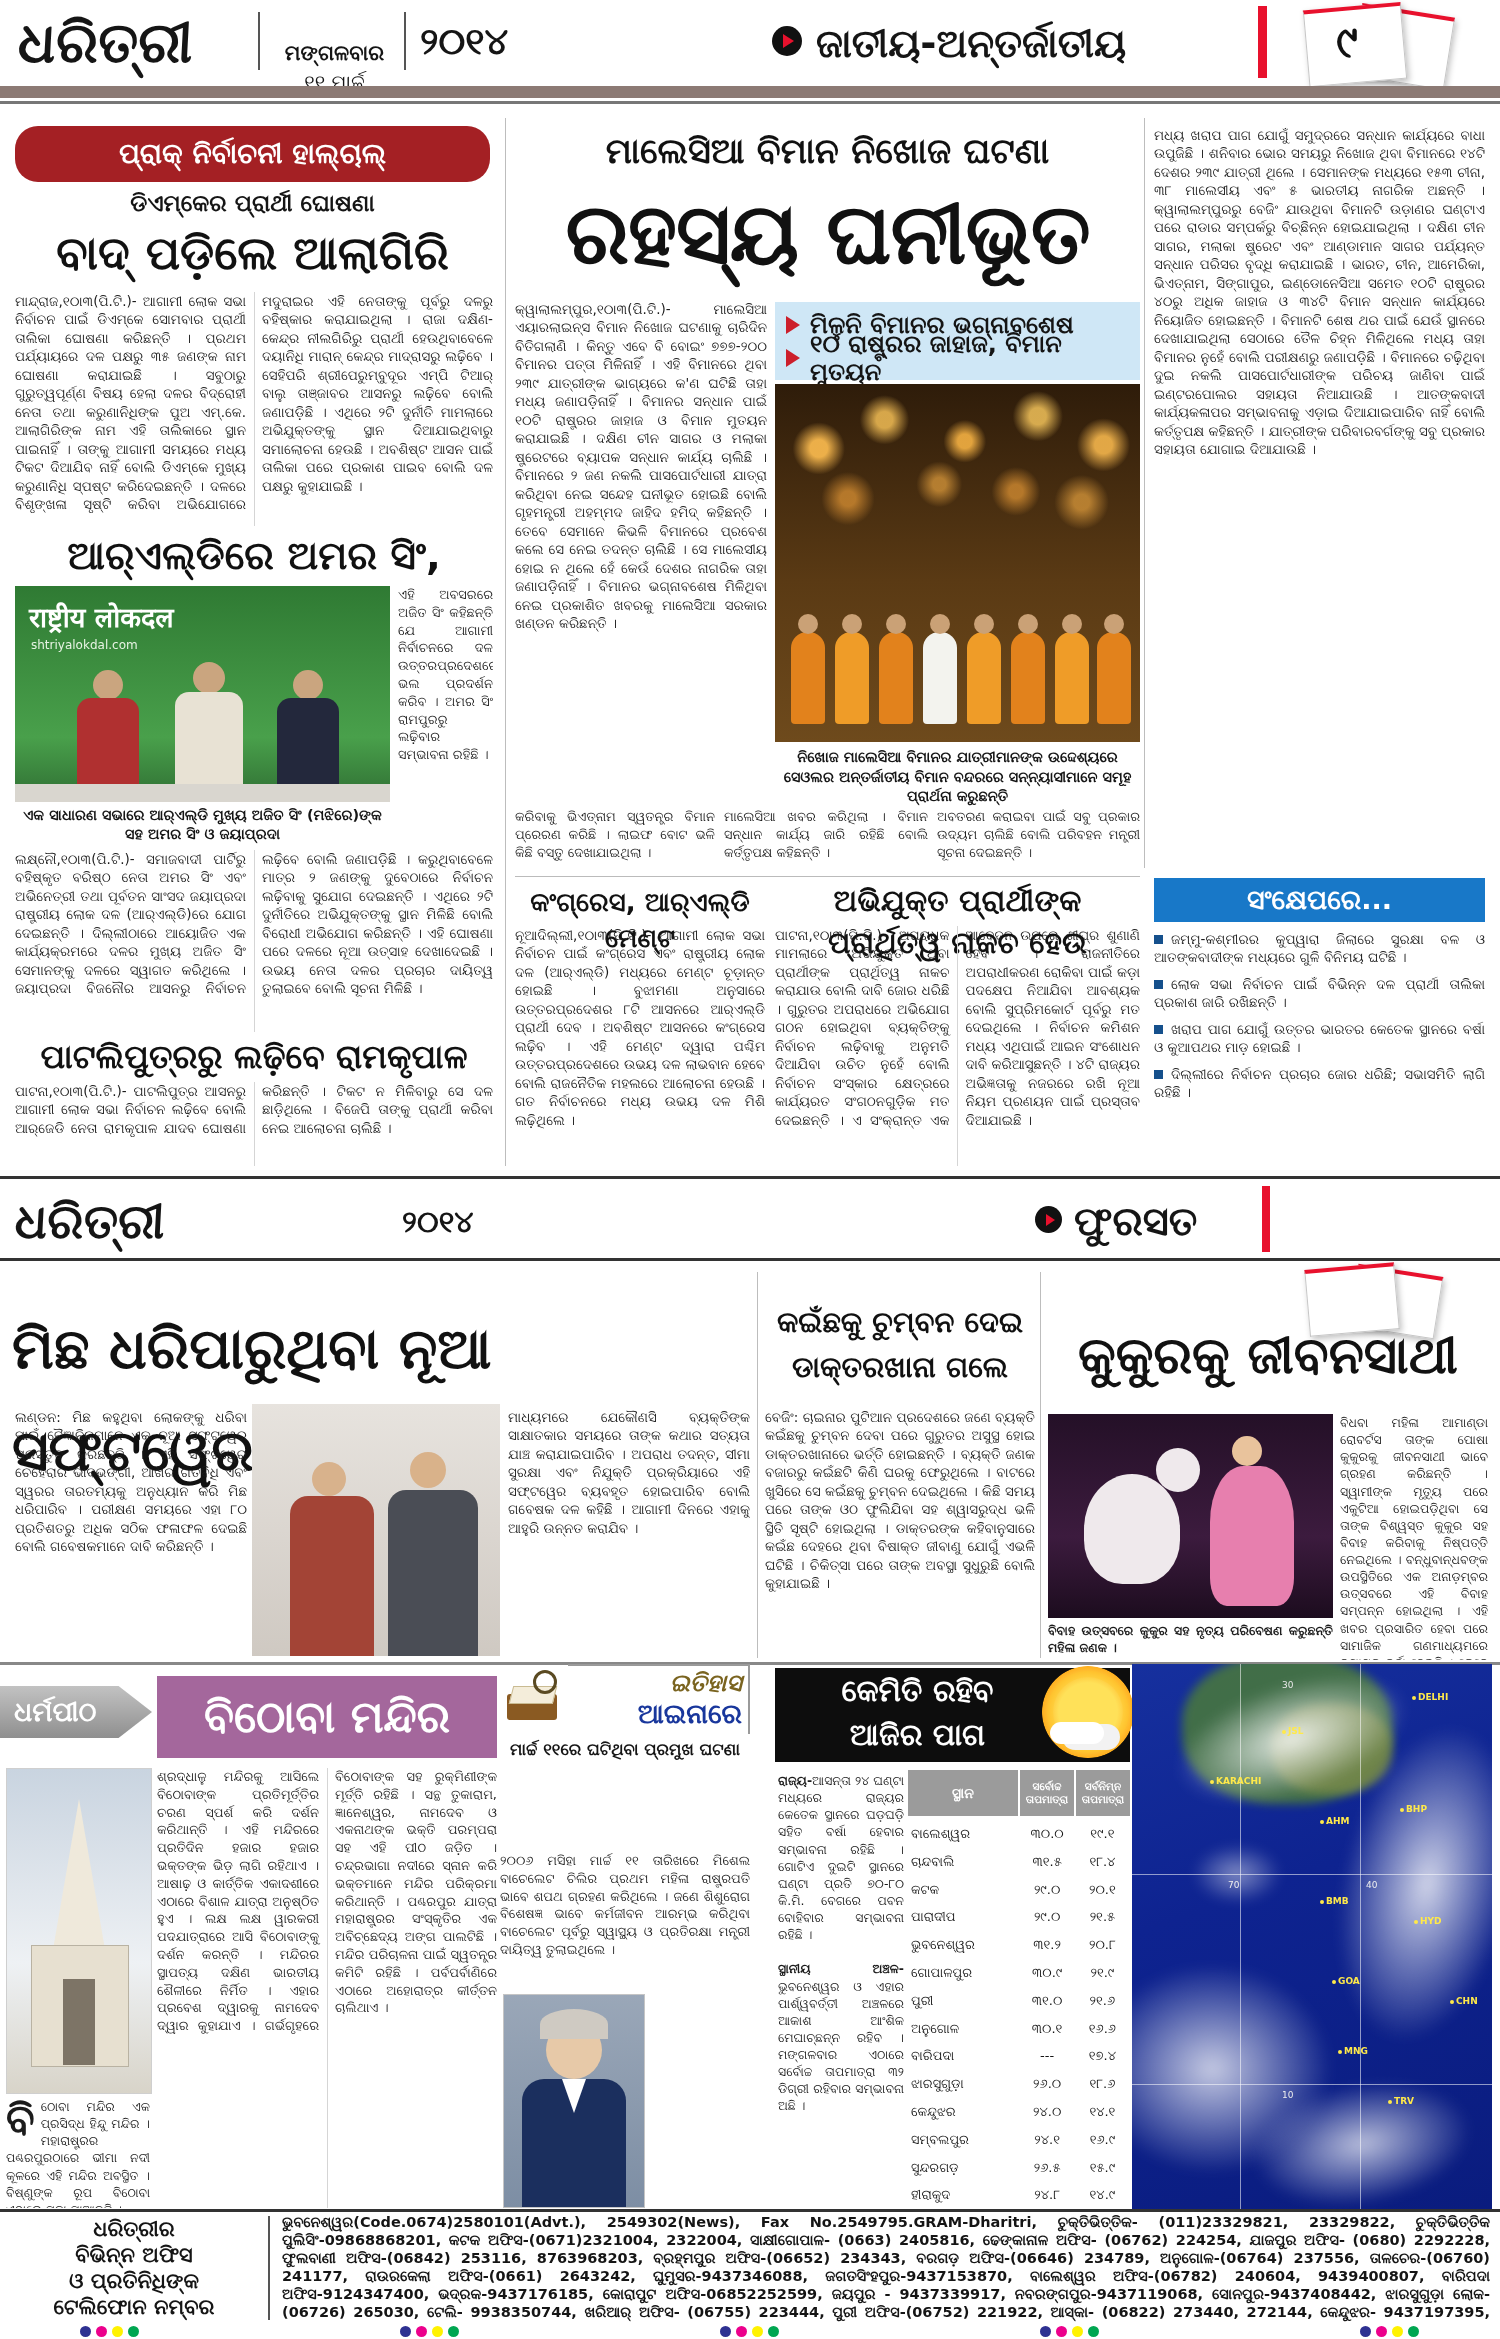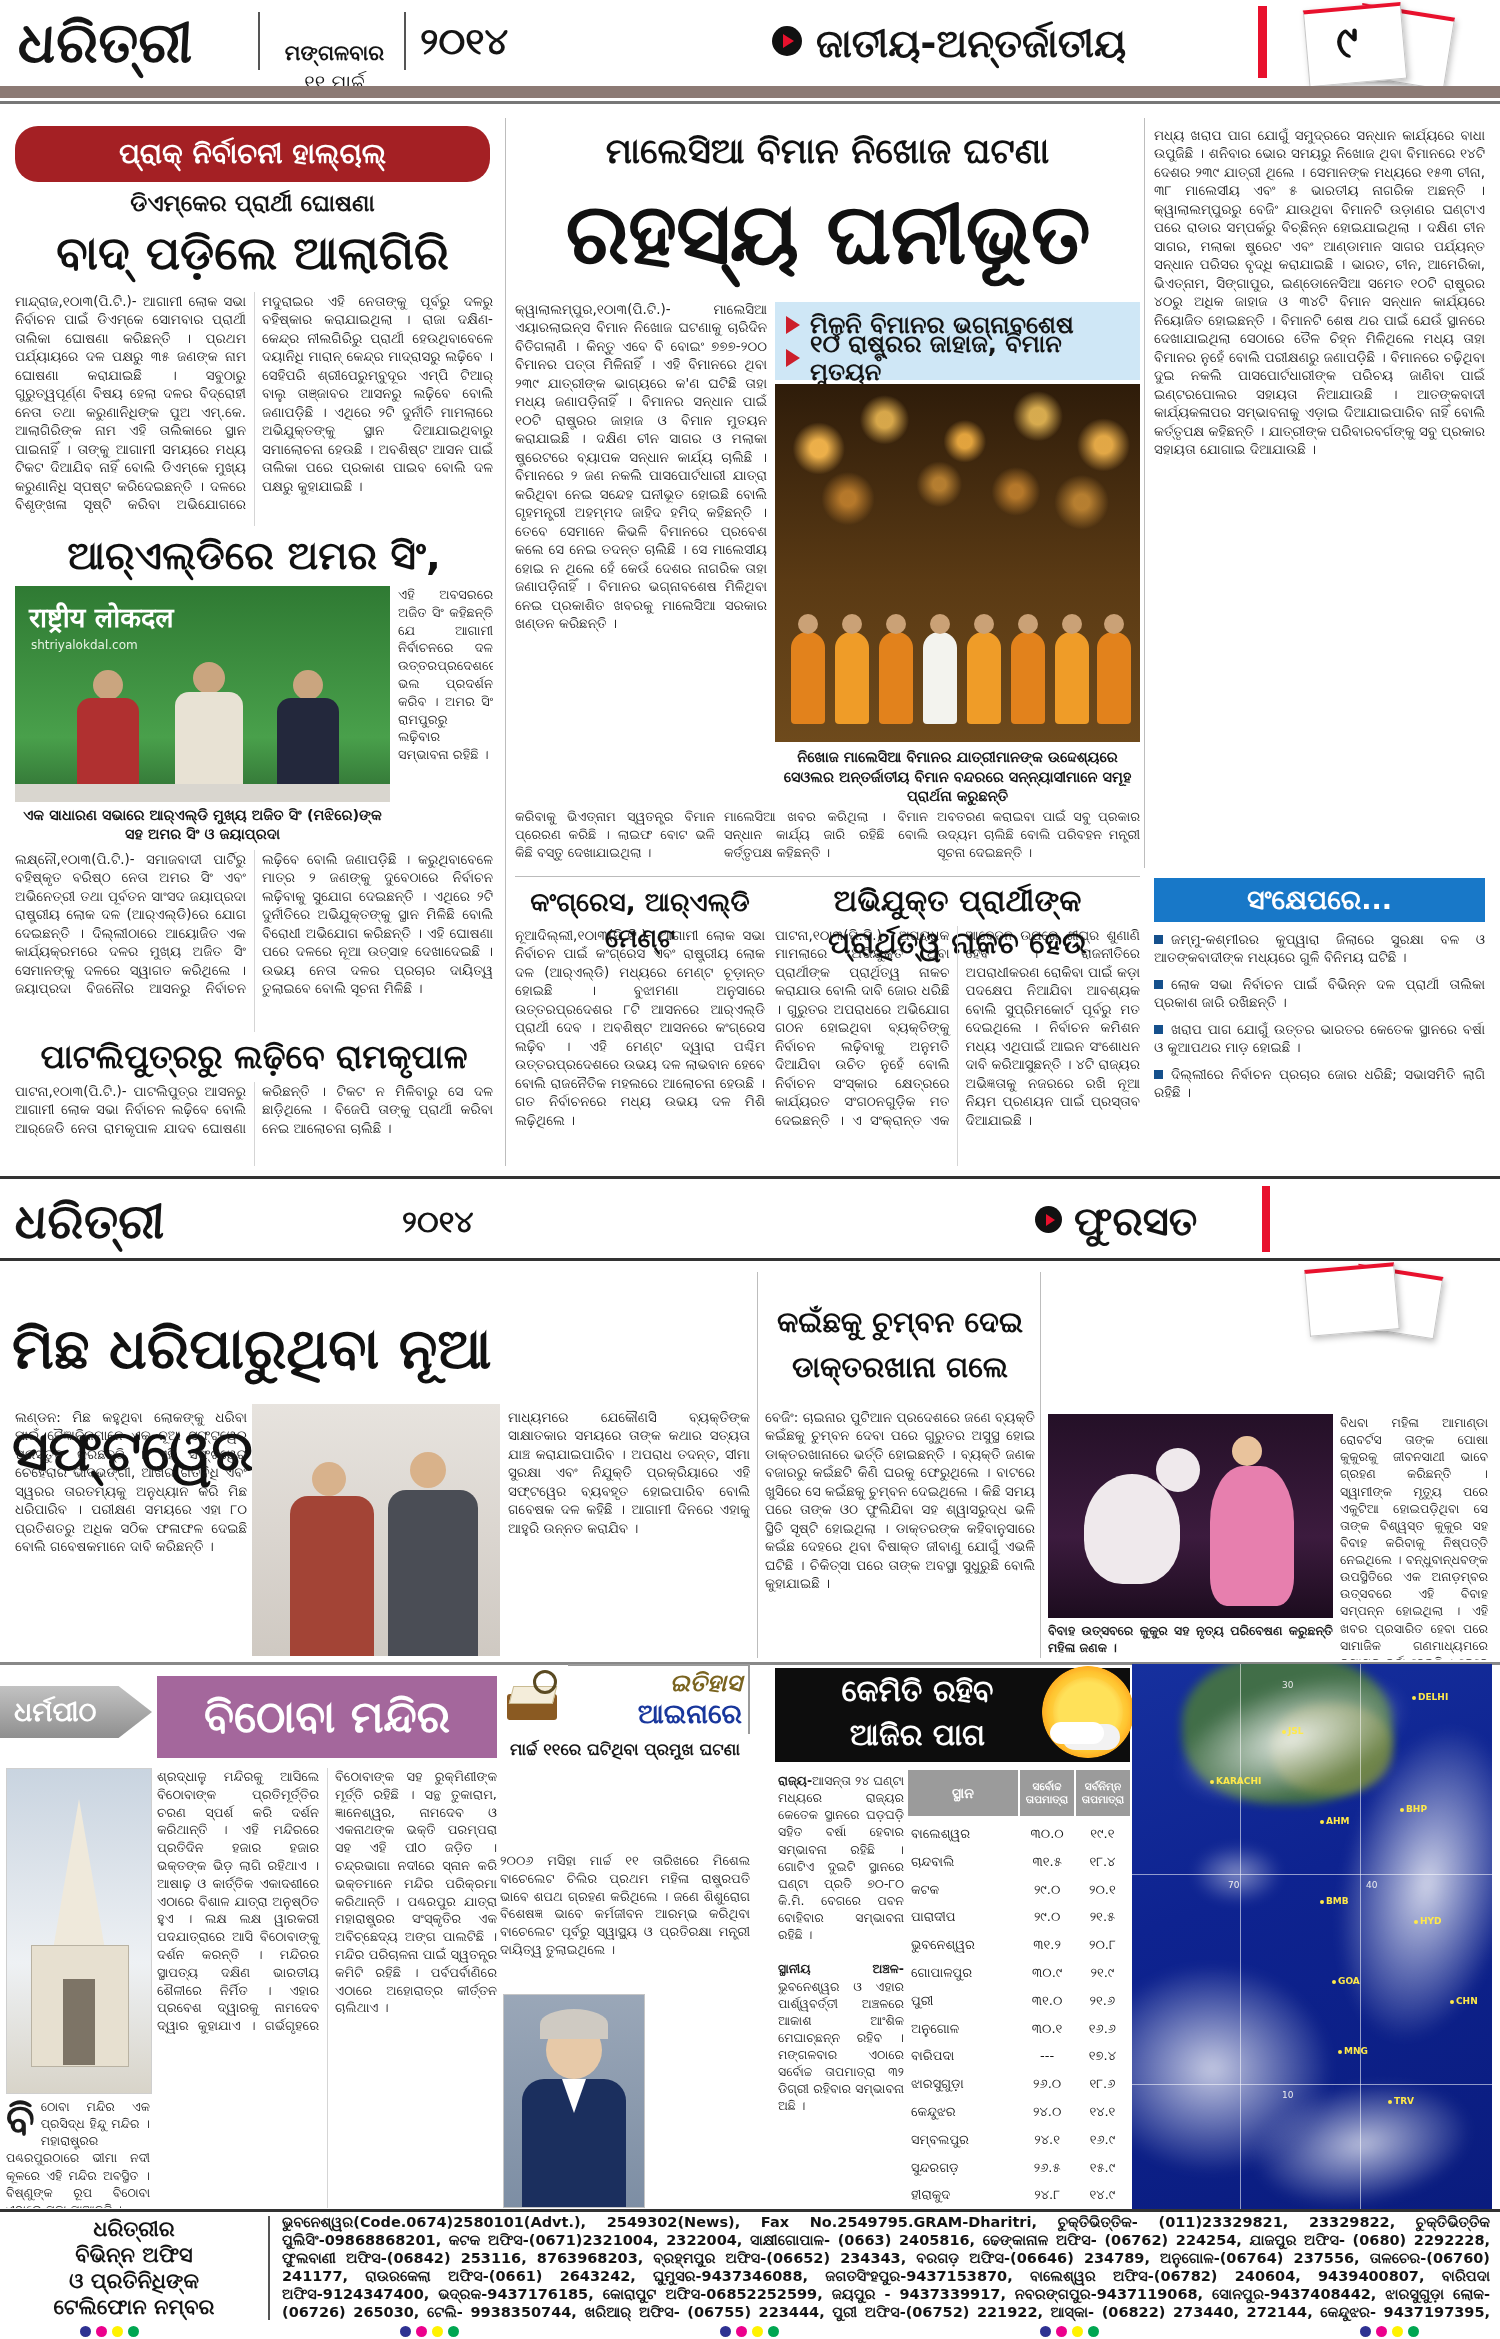--- a/index.html
+++ b/index.html
@@ -189,20 +189,21 @@
     <div class="figure-head" style="left:60px;top:58px;width:34px;height:34px;background:#d8b28c;"></div>
     <div class="abs" style="left:38px;top:92px;width:84px;height:160px;border-radius:18px 18px 0 0;background:#a34436;"></div>
     <div class="figure-head" style="left:158px;top:48px;width:36px;height:36px;background:#d9b28a;"></div>
     <div class="abs" style="left:136px;top:86px;width:90px;height:166px;border-radius:18px 18px 0 0;background:#4a4d55;"></div>
   </div>
   <div class="abs bt" style="left:508px;top:1408px;width:242px;height:248px;">ମାଧ୍ୟମରେ ଯେକୌଣସି ବ୍ୟକ୍ତିଙ୍କ ସାକ୍ଷାତକାର ସମୟରେ ତାଙ୍କ କଥାର ସତ୍ୟତା ଯାଞ୍ଚ କରାଯାଇପାରିବ । ଅପରାଧ ତଦନ୍ତ, ସୀମା ସୁରକ୍ଷା ଏବଂ ନିଯୁକ୍ତି ପ୍ରକ୍ରିୟାରେ ଏହି ସଫ୍ଟୱେର ବ୍ୟବହୃତ ହୋଇପାରିବ ବୋଲି ଗବେଷକ ଦଳ କହିଛି । ଆଗାମୀ ଦିନରେ ଏହାକୁ ଆହୁରି ଉନ୍ନତ କରାଯିବ ।</div>
 
   <div class="abs ctr hl" style="left:765px;top:1300px;width:270px;height:96px;font-size:29px;line-height:45px;">କଇଁଛକୁ ଚୁମ୍ବନ ଦେଇ ଡାକ୍ତରଖାନା ଗଲେ</div>
   <div class="abs bt" style="left:765px;top:1408px;width:270px;height:248px;">ବେଜିଂ: ଚାଇନାର ପୁଟିଆନ ପ୍ରଦେଶରେ ଜଣେ ବ୍ୟକ୍ତି କଇଁଛକୁ ଚୁମ୍ବନ ଦେବା ପରେ ଗୁରୁତର ଅସୁସ୍ଥ ହୋଇ ଡାକ୍ତରଖାନାରେ ଭର୍ତ୍ତି ହୋଇଛନ୍ତି । ବ୍ୟକ୍ତି ଜଣକ ବଜାରରୁ କଇଁଛଟି କିଣି ଘରକୁ ଫେରୁଥିଲେ । ବାଟରେ ଖୁସିରେ ସେ କଇଁଛକୁ ଚୁମ୍ବନ ଦେଇଥିଲେ । କିଛି ସମୟ ପରେ ତାଙ୍କ ଓଠ ଫୁଲିଯିବା ସହ ଶ୍ୱାସରୁଦ୍ଧ ଭଳି ସ୍ଥିତି ସୃଷ୍ଟି ହୋଇଥିଲା । ଡାକ୍ତରଙ୍କ କହିବାନୁସାରେ କଇଁଛ ଦେହରେ ଥିବା ବିଷାକ୍ତ ଜୀବାଣୁ ଯୋଗୁଁ ଏଭଳି ଘଟିଛି । ଚିକିତ୍ସା ପରେ ତାଙ୍କ ଅବସ୍ଥା ସୁଧୁରୁଛି ବୋଲି କୁହାଯାଇଛି ।</div>
 
+  <div class="abs ctr hl" style="left:1048px;top:1310px;width:440px;height:92px;font-size:51px;line-height:92px;">କୁକୁରକୁ ଜୀବନସାଥୀ</div>
   <div class="abs" style="left:1048px;top:1414px;width:285px;height:204px;background:linear-gradient(#241027,#3c1b3e 60%,#1c0c1e);overflow:hidden;">
     <div class="abs" style="left:36px;top:60px;width:96px;height:110px;border-radius:50% 50% 40% 40%;background:#efe9ec;"></div>
     <div class="abs" style="left:108px;top:34px;width:44px;height:44px;border-radius:50%;background:#efe9ec;"></div>
     <div class="abs" style="left:162px;top:52px;width:84px;height:140px;border-radius:40% 40% 20% 20%;background:#e77fae;"></div>
     <div class="figure-head" style="left:184px;top:22px;width:30px;height:30px;background:#e9c39c;"></div>
   </div>
   <div class="abs bt b" style="left:1048px;top:1622px;width:285px;height:38px;font-size:12.5px;">ବିବାହ ଉତ୍ସବରେ କୁକୁର ସହ ନୃତ୍ୟ ପରିବେଷଣ କରୁଛନ୍ତି ମହିଳା ଜଣକ ।</div>
   <div class="abs bt" style="left:1340px;top:1414px;width:148px;height:246px;font-size:12.5px;">ବିଧବା ମହିଳା ଆମାଣ୍ଡା ରୋବର୍ଟସ ତାଙ୍କ ପୋଷା କୁକୁରକୁ ଜୀବନସାଥୀ ଭାବେ ଗ୍ରହଣ କରିଛନ୍ତି । ସ୍ୱାମୀଙ୍କ ମୃତ୍ୟୁ ପରେ ଏକୁଟିଆ ହୋଇପଡ଼ିଥିବା ସେ ତାଙ୍କ ବିଶ୍ୱସ୍ତ କୁକୁର ସହ ବିବାହ କରିବାକୁ ନିଷ୍ପତ୍ତି ନେଇଥିଲେ । ବନ୍ଧୁବାନ୍ଧବଙ୍କ ଉପସ୍ଥିତିରେ ଏକ ଅନାଡ଼ମ୍ବର ଉତ୍ସବରେ ଏହି ବିବାହ ସମ୍ପନ୍ନ ହୋଇଥିଲା । ଏହି ଖବର ପ୍ରସାରିତ ହେବା ପରେ ସାମାଜିକ ଗଣମାଧ୍ୟମରେ ବ୍ୟାପକ ଚର୍ଚ୍ଚା ହେଉଛି । ତେବେ ନିଜ ନିଷ୍ପତ୍ତିରେ ସେ ଖୁସି ଅଛନ୍ତି । କୁକୁରଟି ତାଙ୍କ ଜୀବନର ସବୁଠାରୁ ବଡ଼ ସାହାରା ବୋଲି ସେ କହିଛନ୍ତି ।</div>
 
   <div class="abs" style="left:0;top:1662px;width:1500px;height:3px;background:#888;"></div>

